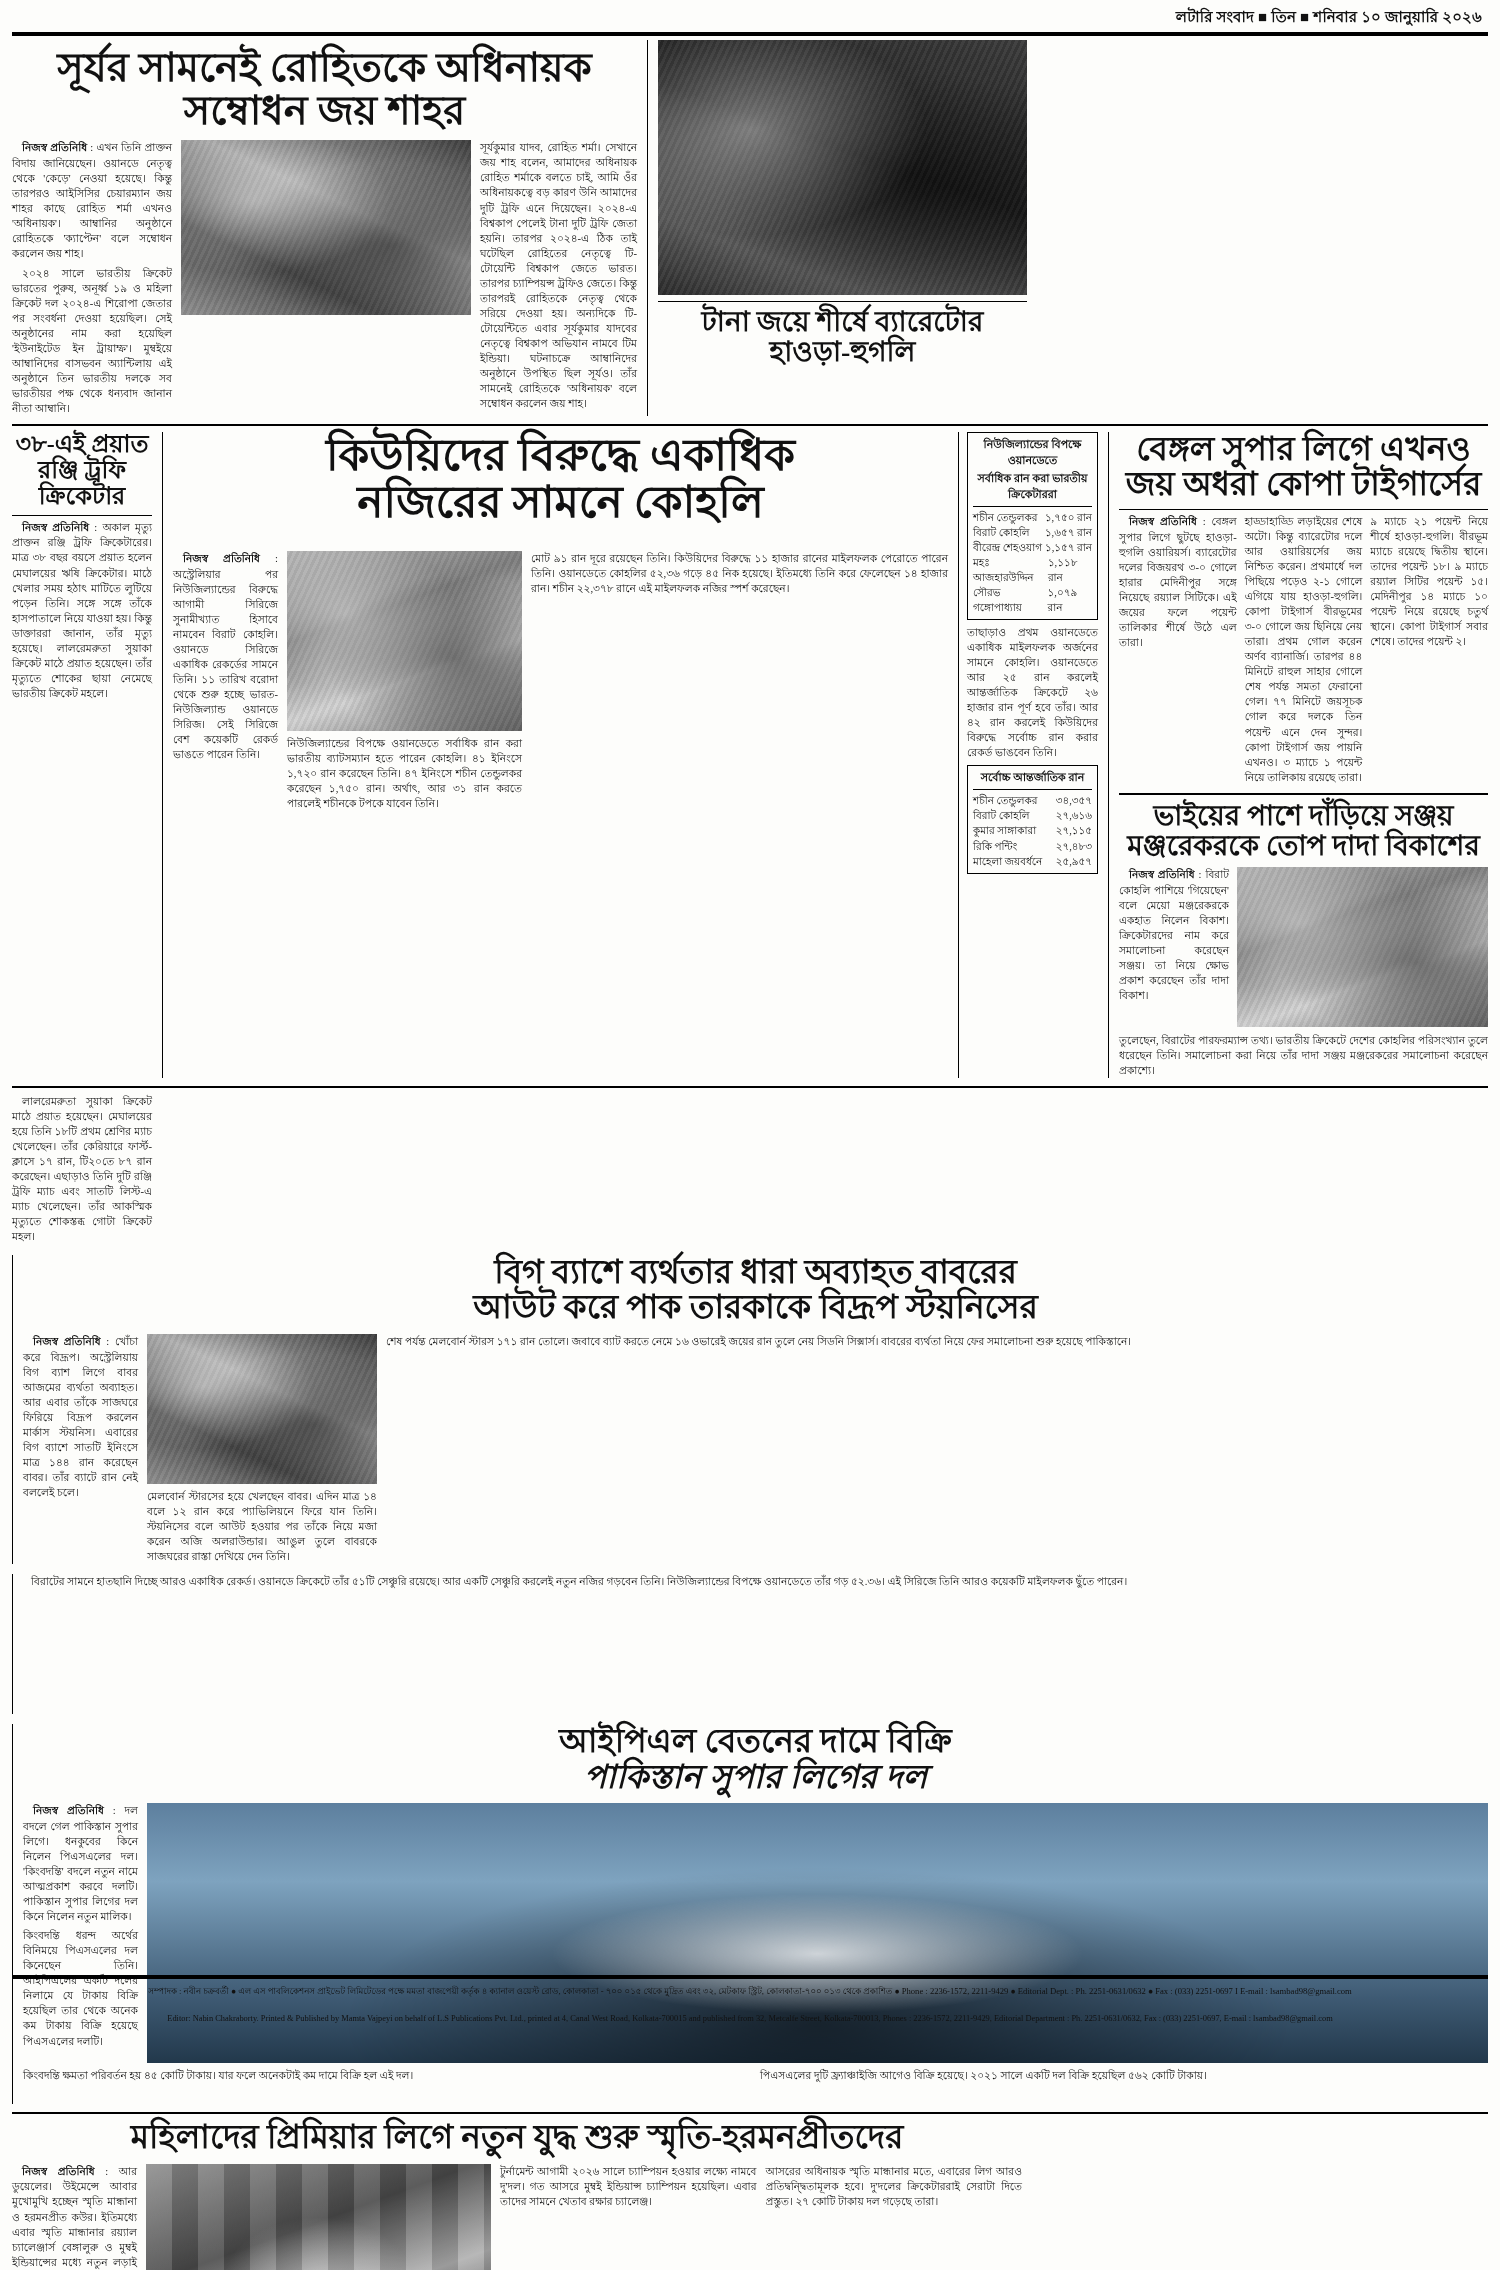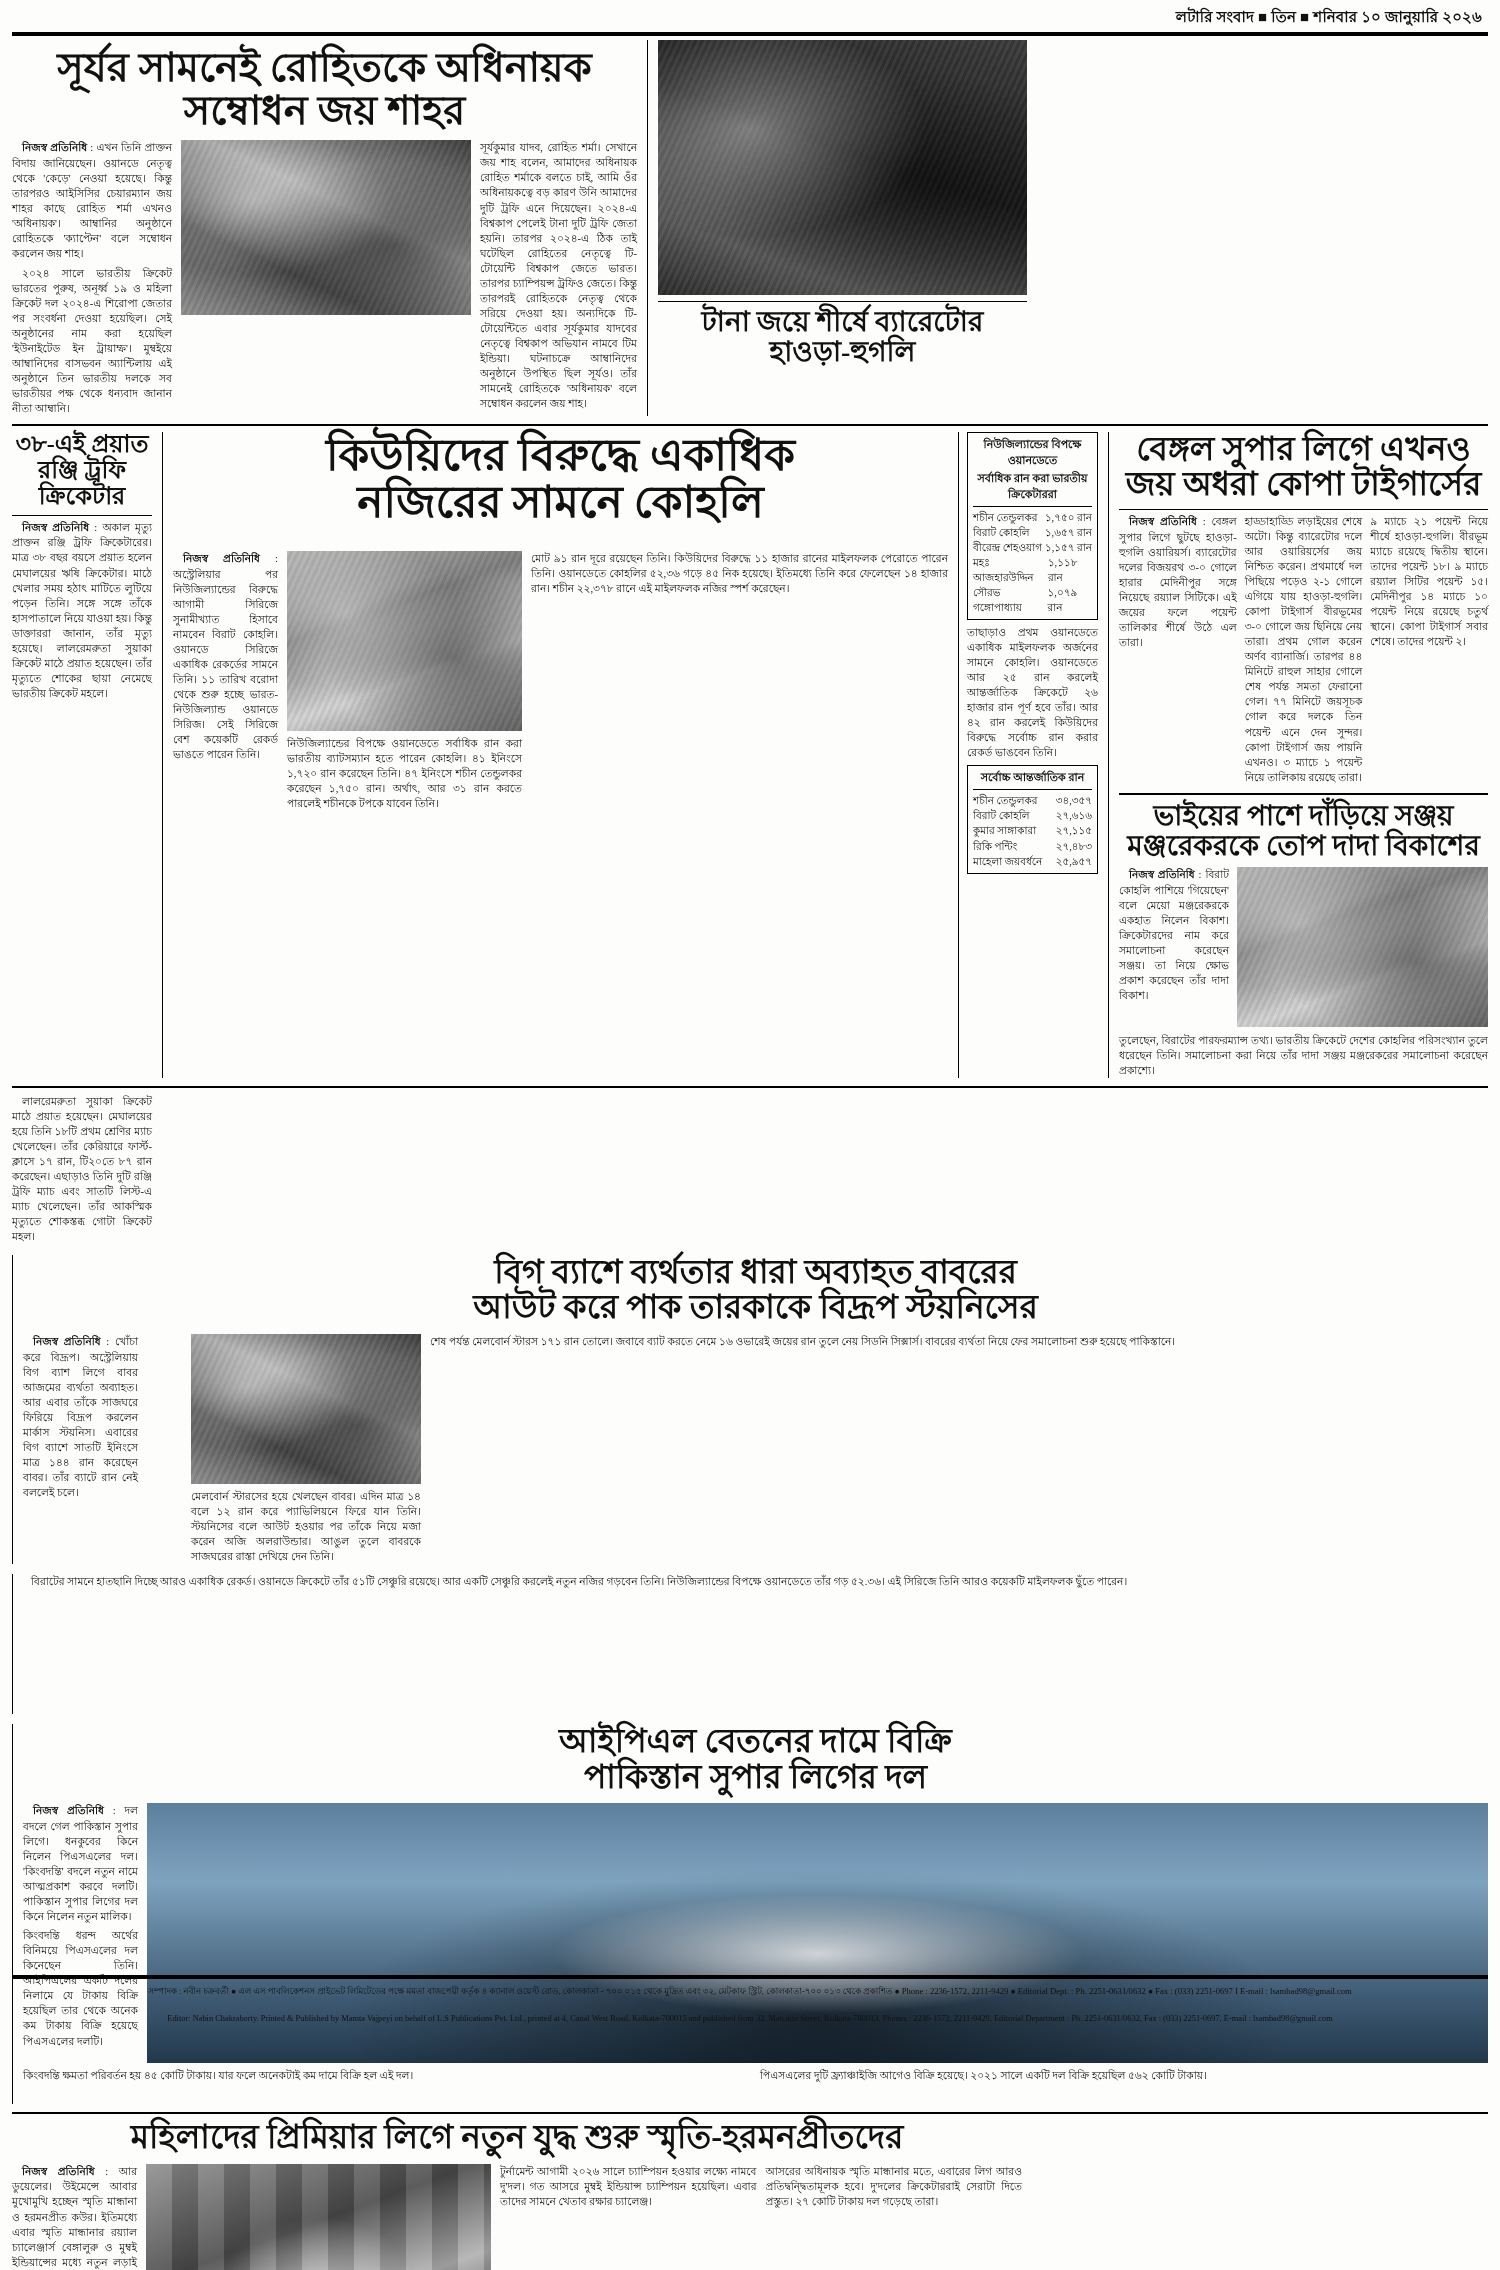--- a/index.html
+++ b/index.html
@@ -244,39 +244,39 @@
 
     <div class="vline" style="flex:1;padding-left:10px;">
       <div class="hl hl-lg">বিগ ব্যাশে ব্যর্থতার ধারা অব্যাহত বাবরের</div>
       <div class="hl hl-lg" style="margin-bottom:8px;">আউট করে পাক তারকাকে বিদ্রূপ স্টয়নিসের</div>
       <div style="display:flex;gap:9px;">
         <div style="flex:0 0 115px;">
           <div class="body-txt">
             <p><span class="byline">নিজস্ব প্রতিনিধি</span> : <span>খোঁচা করে বিদ্রূপ। অস্ট্রেলিয়ায় বিগ ব্যাশ লিগে বাবর আজমের ব্যর্থতা অব্যাহত। আর এবার তাঁকে সাজঘরে ফিরিয়ে বিদ্রূপ করলেন মার্কাস স্টয়নিস। এবারের বিগ ব্যাশে সাতটি ইনিংসে মাত্র ১৪৪ রান করেছেন বাবর। তাঁর ব্যাটে রান নেই বললেই চলে।</span></p>
           </div>
         </div>
-        <div style="flex:0 0 230px;margin-left:44px;">
+        <div style="flex:0 0 230px;">
           <div class="photo mid" style="height:150px;width:100%;"></div>
           <div class="body-txt" style="margin-top:5px;">মেলবোর্ন স্টারসের হয়ে খেলছেন বাবর। এদিন মাত্র ১৪ বলে ১২ রান করে প্যাভিলিয়নে ফিরে যান তিনি। স্টয়নিসের বলে আউট হওয়ার পর তাঁকে নিয়ে মজা করেন অজি অলরাউন্ডার। আঙুল তুলে বাবরকে সাজঘরের রাস্তা দেখিয়ে দেন তিনি।</div>
         </div>
         <div style="flex:1;">
           <div class="body-txt">শেষ পর্যন্ত মেলবোর্ন স্টারস ১৭১ রান তোলে। জবাবে ব্যাট করতে নেমে ১৬ ওভারেই জয়ের রান তুলে নেয় সিডনি সিক্সার্স। বাবরের ব্যর্থতা নিয়ে ফের সমালোচনা শুরু হয়েছে পাকিস্তানে।</div>
         </div>
       </div>
     </div>
 
     <div class="vline" style="flex:0 0 140px;padding-left:8px;">
       <div class="body-txt">
         <p>বিরাটের সামনে হাতছানি দিচ্ছে আরও একাধিক রেকর্ড। ওয়ানডে ক্রিকেটে তাঁর ৫১টি সেঞ্চুরি রয়েছে। আর একটি সেঞ্চুরি করলেই নতুন নজির গড়বেন তিনি। নিউজিল্যান্ডের বিপক্ষে ওয়ানডেতে তাঁর গড় ৫২.৩৬। এই সিরিজে তিনি আরও কয়েকটি মাইলফলক ছুঁতে পারেন।</p>
       </div>
     </div>
 
     <div class="vline" style="flex:0 0 380px;padding-left:10px;">
       <div class="hl hl-lg">আইপিএল বেতনের দামে বিক্রি</div>
-      <div class="hl hl-lg" style="margin-bottom:8px;">পাকিস্তান সুপার লিগের দল</div>
+      <div class="hl hl-lg" style="margin-bottom:8px;font-style:italic;">পাকিস্তান সুপার লিগের দল</div>
       <div style="display:flex;gap:9px;">
         <div style="flex:0 0 115px;">
           <div class="body-txt">
             <p><span class="byline">নিজস্ব প্রতিনিধি</span> : <span>দল বদলে গেল পাকিস্তান সুপার লিগে। ধনকুবের কিনে নিলেন পিএসএলের দল। 'কিংবদন্তি' বদলে নতুন নামে আত্মপ্রকাশ করবে দলটি। পাকিস্তান সুপার লিগের দল কিনে নিলেন নতুন মালিক।</span></p>
           </div>
           <div class="body-txt" style="margin-top:4px;">কিংবদন্তি ধরন্দ অর্থের বিনিময়ে পিএসএলের দল কিনেছেন তিনি। আইপিএলের একটি দলের নিলামে যে টাকায় বিক্রি হয়েছিল তার থেকে অনেক কম টাকায় বিক্রি হয়েছে পিএসএলের দলটি।</div>
         </div>
         <div style="flex:1;">
           <div class="trophy-photo" style="height:260px;width:100%;"></div>
         </div>

